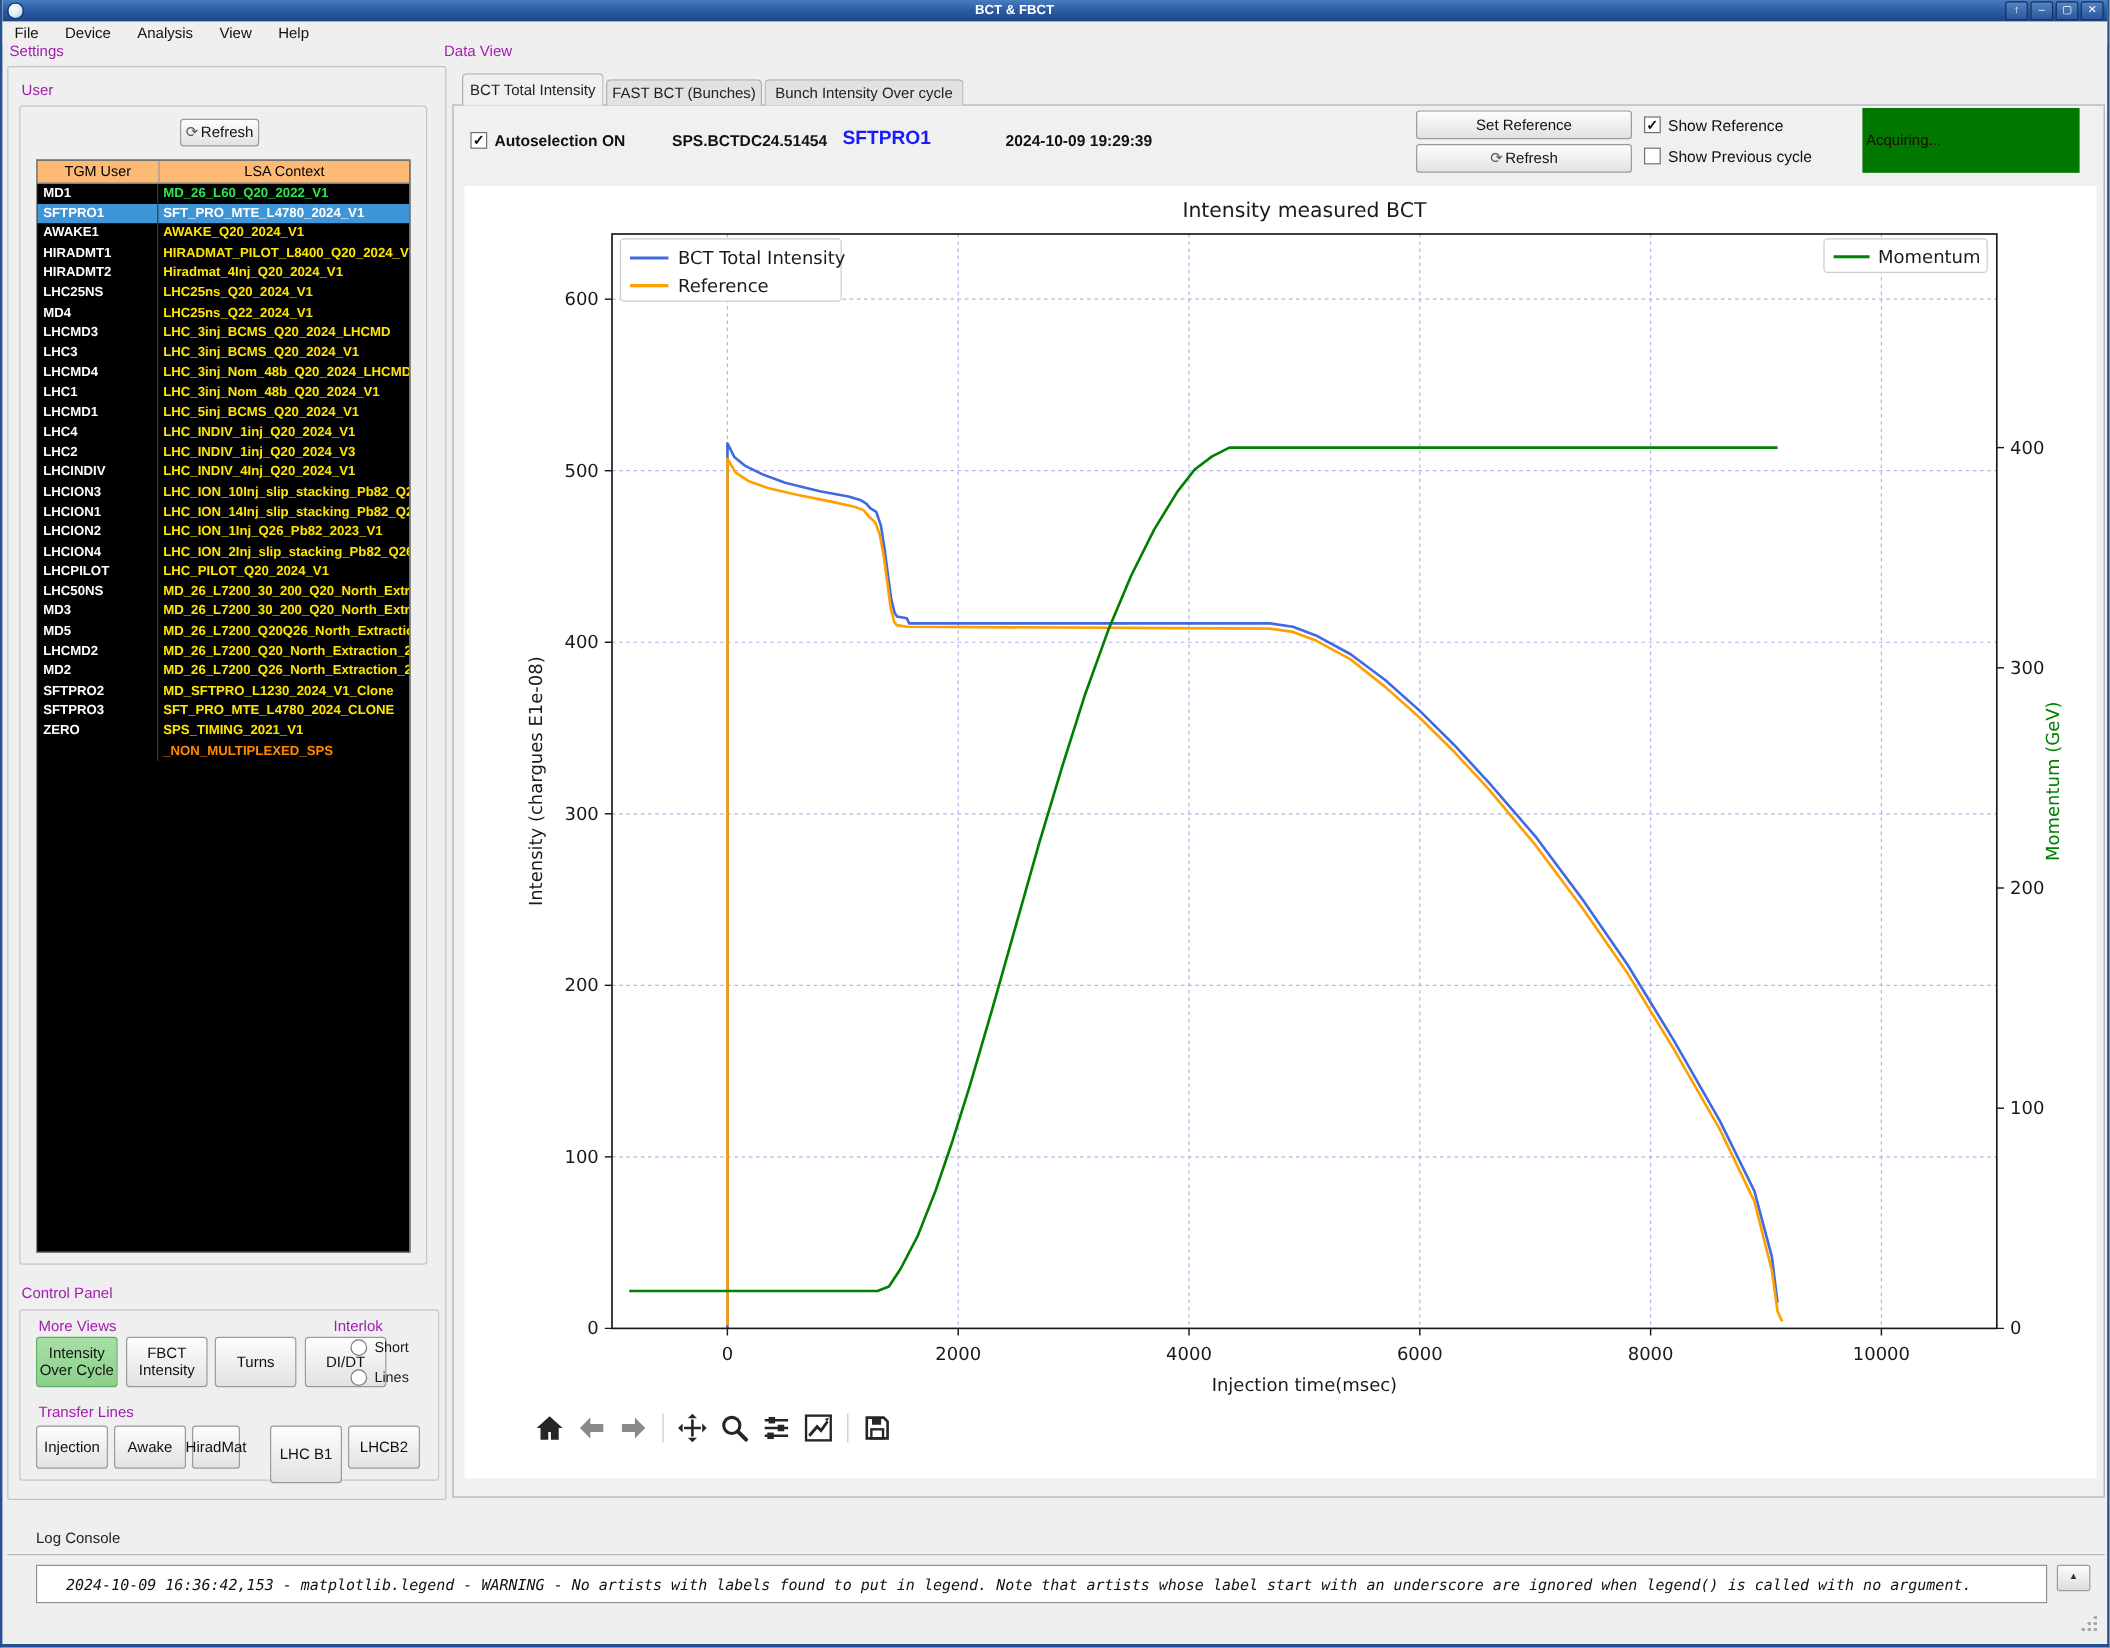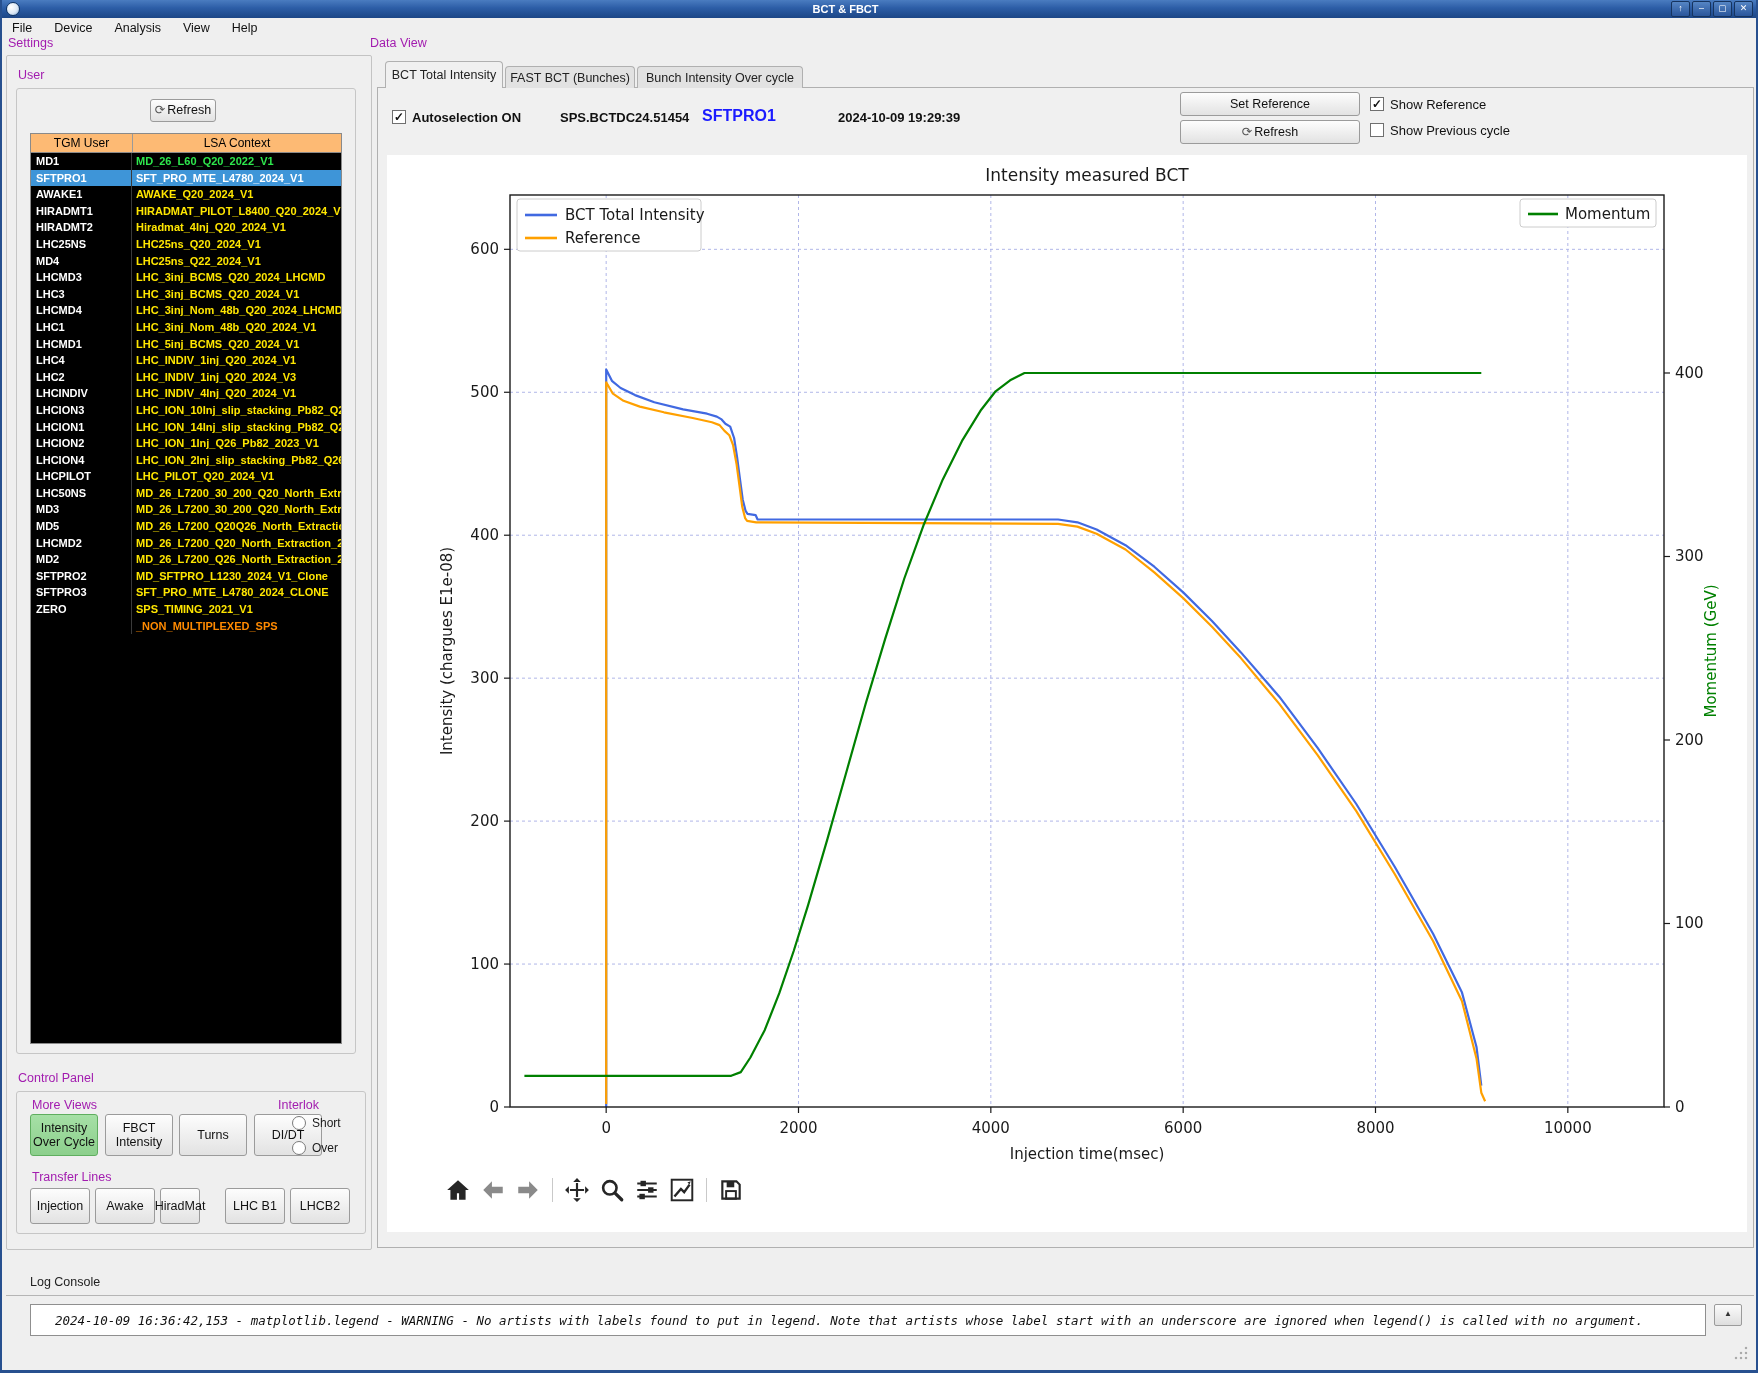--- a/index.html
+++ b/index.html
@@ -260,30 +260,30 @@
       <div class="btn abs" style="left: 177px; top: 1114px; width: 68px; height: 42px;">Turns</div>
       <div class="btn abs" style="left: 252px; top: 1114px; width: 68px; height: 42px;">DI/DT</div>
     </div>
   <div id="interlokRadios">
       <div class="radio-row abs" style="left: 290px; top: 1116px;">
         <span class="radio-circle"></span>
         <span>Short</span>
       </div>
       <div class="radio-row abs" style="left: 290px; top: 1141px;">
         <span class="radio-circle"></span>
-        <span>Over</span>
+        <span>Lines</span>
       </div>
     </div>
 
   <div class="panel-label abs" style="left:30px;top:1170px;">Transfer Lines</div>
   <div id="transferButtons">
       <div class="btn abs" style="left: 28px; top: 1188px; width: 60px; height: 36px;">Injection</div>
       <div class="btn abs" style="left: 93px; top: 1188px; width: 60px; height: 36px;">Awake</div>
       <div class="btn abs" style="left: 158px; top: 1188px; width: 40px; height: 36px;">HiradMat</div>
-      <div class="btn abs" style="left: 223px; top: 1188px; width: 60px; height: 36px;">LHC B1</div>
+      <div class="btn abs" style="left: 223px; top: 1188px; width: 60px; height: 48px;">LHC B1</div>
       <div class="btn abs" style="left: 288px; top: 1188px; width: 60px; height: 36px;">LHCB2</div>
     </div>
 
   <div class="tabpane"></div>
   <div id="tabs">
       <div class="tab active" style="left: 383px; top: 61px; width: 118px; height: 27px;">BCT Total Intensity</div>
       <div class="tab" style="left: 503px; top: 66px; width: 130px; height: 22px;">FAST BCT (Bunches)</div>
       <div class="tab" style="left: 635px; top: 66px; width: 166px; height: 22px;">Bunch Intensity Over cycle</div>
     </div>
 
@@ -297,20 +297,23 @@
   <div class="btn abs" style="left:1178px;top:120px;width:180px;height:24px;">
     <span style="margin-right:2px;color:#555;">⟳</span>
     <span>Refresh</span>
   </div>
 
   <div class="checkbox abs" style="left:1368px;top:97px;">✓</div>
   <div class="hdr-text" style="left:1388px;top:97px;">Show Reference</div>
   <div class="checkbox abs" style="left:1368px;top:123px;"></div>
   <div class="hdr-text" style="left:1388px;top:123px;">Show Previous cycle</div>
 
+  <div class="acq-box">
+    <span>Acquiring...</span>
+  </div>
 
   <div id="canvas">
     <svg id="chart" width="1360" height="1077" viewBox="0 0 1360 1077">
         <line x1="219.16666666666666" y1="40" x2="219.16666666666666" y2="952" stroke="#b0b6e8" stroke-width="1" stroke-dasharray="3 3"></line>
         <line x1="411.5" y1="40" x2="411.5" y2="952" stroke="#b0b6e8" stroke-width="1" stroke-dasharray="3 3"></line>
         <line x1="603.8333333333334" y1="40" x2="603.8333333333334" y2="952" stroke="#b0b6e8" stroke-width="1" stroke-dasharray="3 3"></line>
         <line x1="796.1666666666667" y1="40" x2="796.1666666666667" y2="952" stroke="#b0b6e8" stroke-width="1" stroke-dasharray="3 3"></line>
         <line x1="988.5" y1="40" x2="988.5" y2="952" stroke="#b0b6e8" stroke-width="1" stroke-dasharray="3 3"></line>
         <line x1="1180.8333333333333" y1="40" x2="1180.8333333333333" y2="952" stroke="#b0b6e8" stroke-width="1" stroke-dasharray="3 3"></line>
         <line x1="123" y1="809.0532915360502" x2="1277" y2="809.0532915360502" stroke="#b0b6e8" stroke-width="1" stroke-dasharray="3 3"></line>

